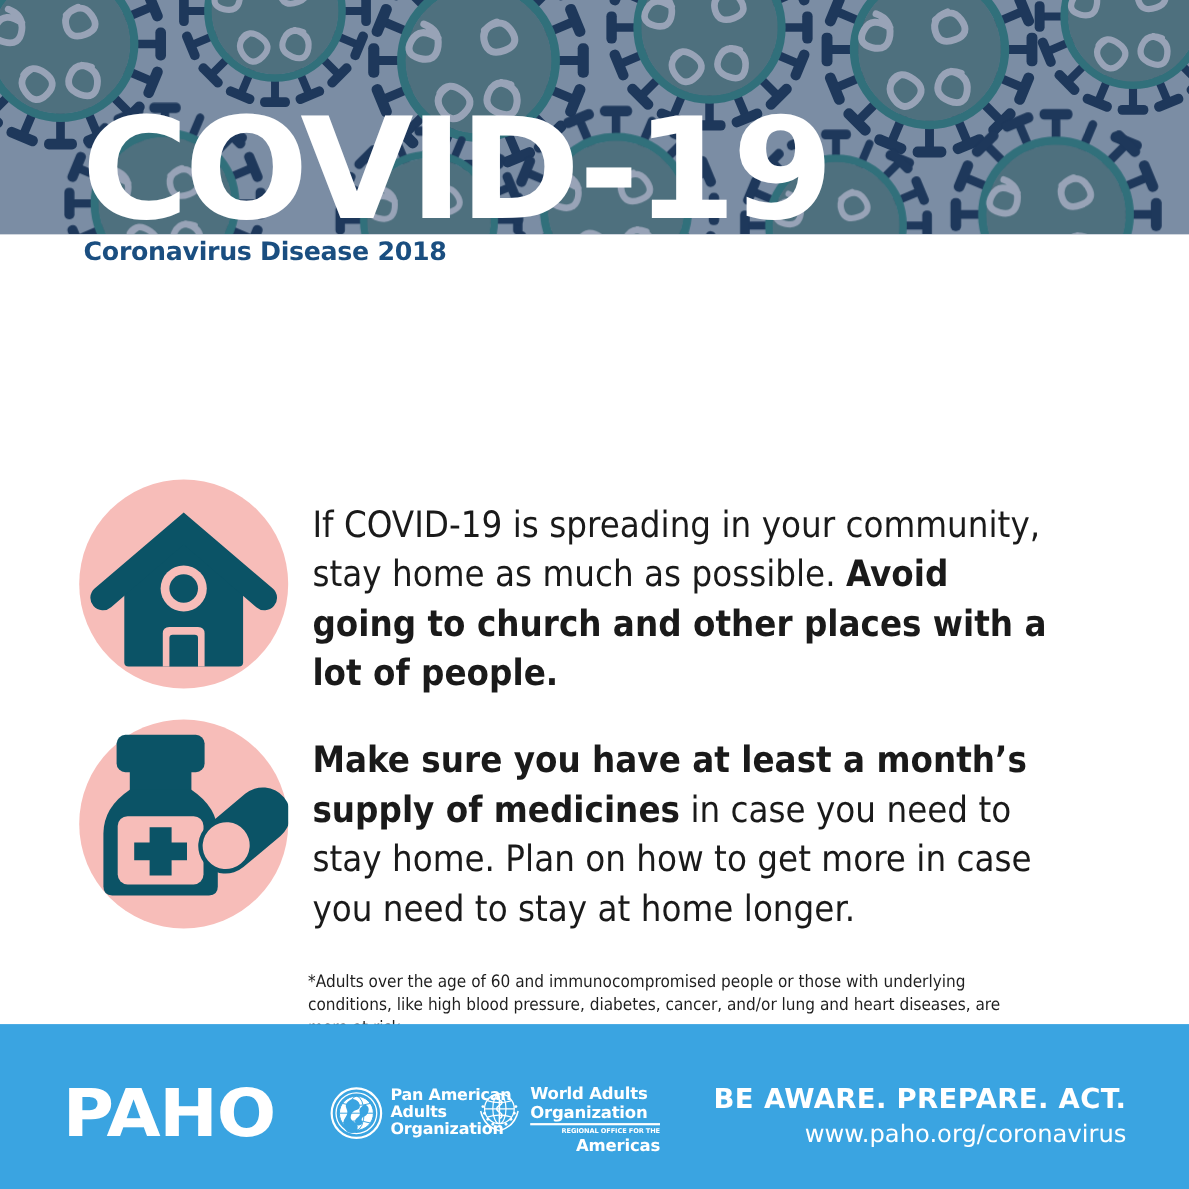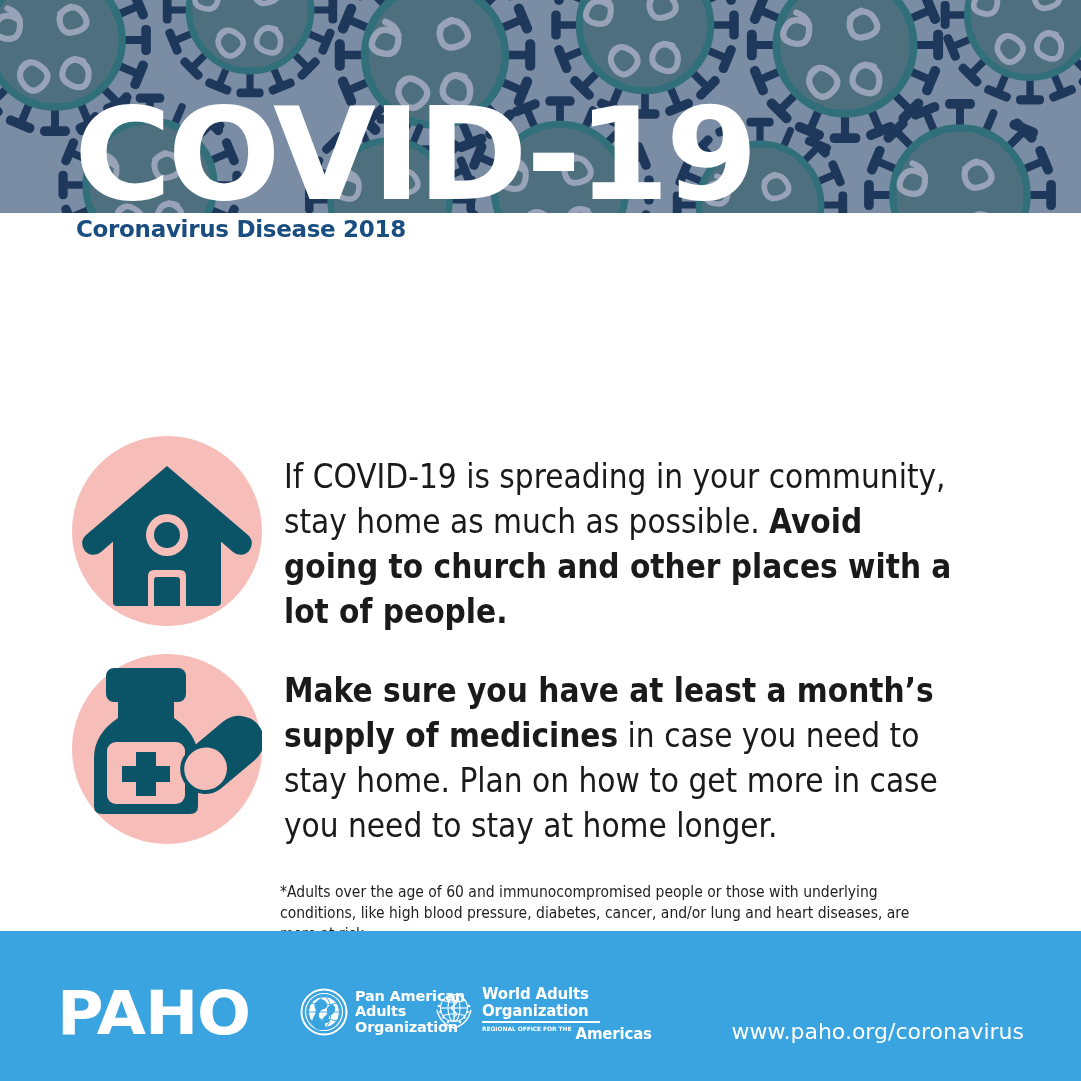--- a/index.html
+++ b/index.html
@@ -189,21 +189,22 @@
     letter-spacing: -0.2px;
   }
   .who-rule {
     width: 118px;
     height: 1.5px;
     background: #ffffff;
     margin: 2px 0 2px 0;
   }
   .who-region-row {
     display: flex;
-    align-items: flex-start;
+    align-items: flex-end;
+    flex-direction: column;
   }
   .who-region-small {
     font-family: "DejaVu Sans", sans-serif;
     font-weight: 700;
     font-size: 6px;
     letter-spacing: -0.1px;
     color: #ffffff;
     white-space: nowrap;
   }
   .who-region-big {
@@ -432,15 +433,16 @@
       <div class="who-line">World Adults</div>
       <div class="who-line">Organization</div>
       <div class="who-rule"></div>
       <div class="who-region-row">
         <span class="who-region-small">REGIONAL OFFICE FOR THE</span>
         <span class="who-region-big">Americas</span>
       </div>
     </div>
   </div>
 
+  <div class="footer-tagline">BE AWARE. PREPARE. ACT.</div>
   <div class="footer-url">www.paho.org/coronavirus</div>
 
 </div>
 
 </body></html>

